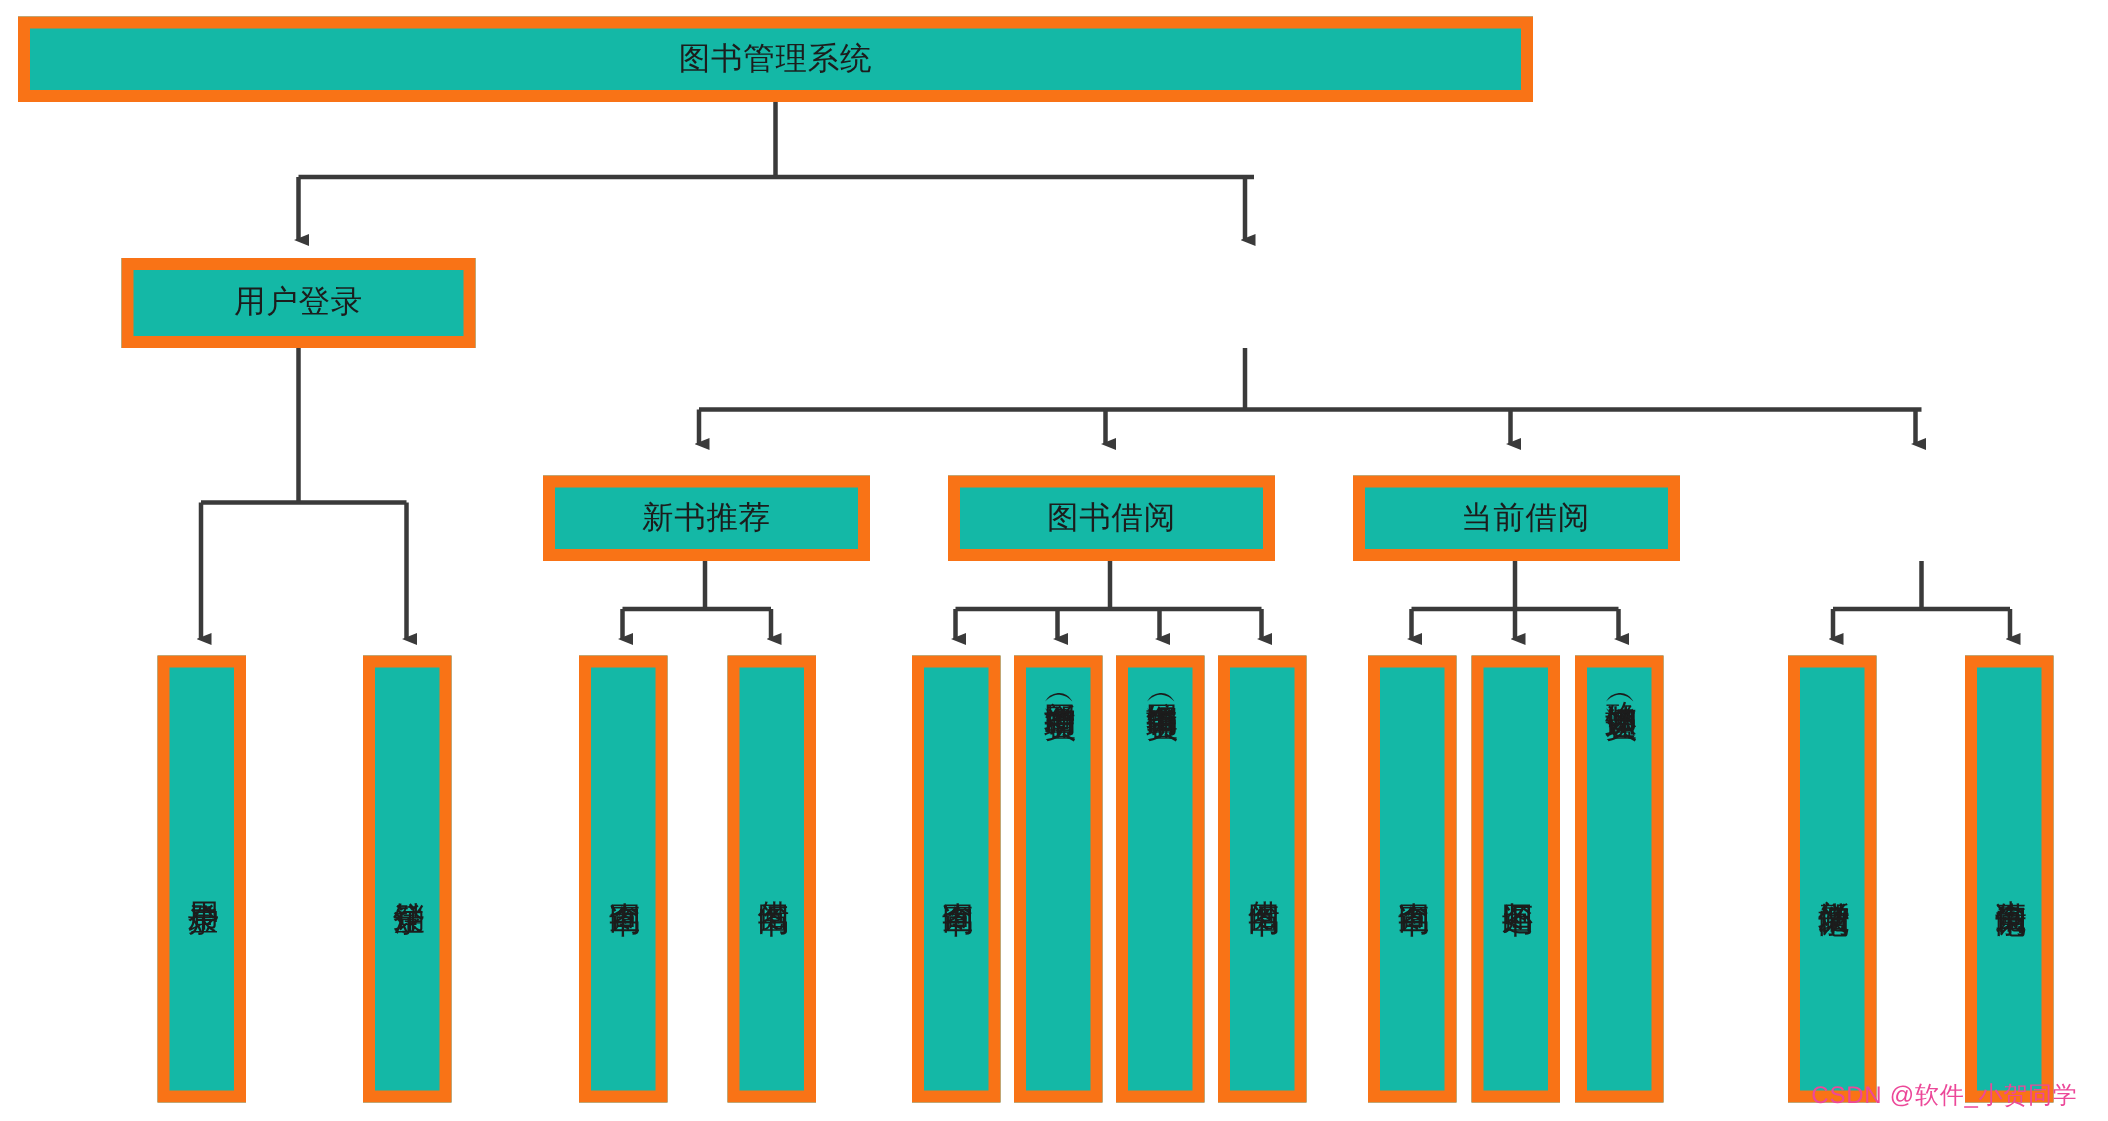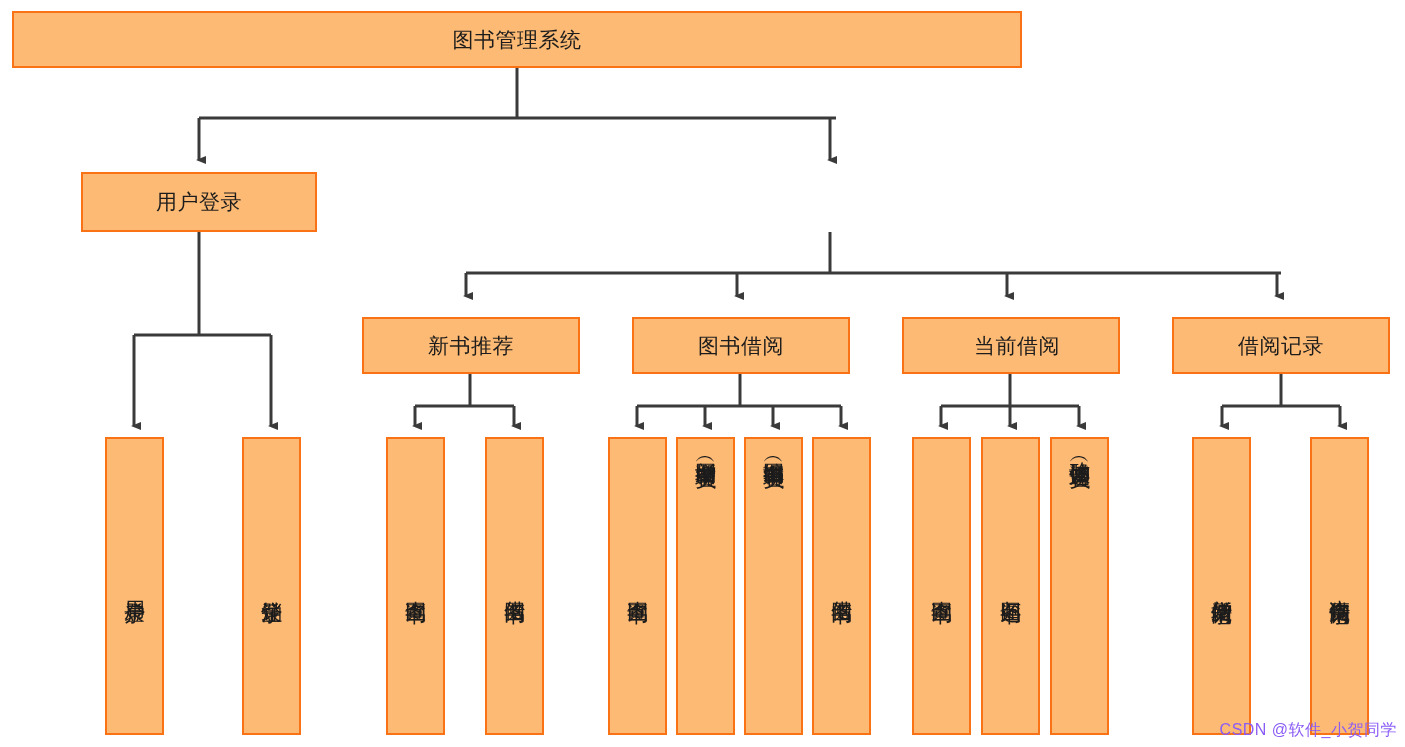--- a/index.html
+++ b/index.html
@@ -21,22 +21,22 @@
     position: absolute;
     left: 0;
     top: 0;
     width: 1405px;
     height: 747px;
     pointer-events: none;
   }
   .node {
     position: absolute;
     box-sizing: border-box;
-    background: #fdba74;
-    border: 2px solid #f97316;
+    background: #14b8a6;
+    border: 8px solid #f97316;
     display: flex;
     align-items: center;
     justify-content: center;
     color: #1c1c1c;
   }
   .node.horizontal .label {
     writing-mode: horizontal-tb;
     font-size: 21px;
     line-height: 1.1;
     letter-spacing: 0.5px;
@@ -54,24 +54,24 @@
     line-height: 1.35;
     letter-spacing: 1px;
     white-space: nowrap;
   }
   .node.vertical.centered {
     align-items: center;
     padding-top: 0;
   }
   .watermark {
     position: absolute;
-    right: 8px;
+    right: 20px;
     bottom: 6px;
     font-size: 16px;
-    color: #8b5cf6;
+    color: #ec4899;
     letter-spacing: 0.5px;
     white-space: nowrap;
     user-select: none;
   }
 </style>
 </head>
 <body>
 
 <div id="diagram-root">
 
@@ -141,23 +141,20 @@
   </div>
 
   <div class="node horizontal" style="left:362px; top:317px; width:218px; height:57px;">
     <span class="label">新书推荐</span>
   </div>
 
   <div class="node horizontal" style="left:902px; top:317px; width:218px; height:57px;padding-left:12px;">
     <span class="label">当前借阅</span>
   </div>
 
-  <div class="node horizontal" style="left:1172px; top:317px; width:218px; height:57px;">
-    <span class="label">借阅记录</span>
-  </div>
 
   <div class="node vertical centered" style="left:105px; top:437px; width:59px; height:298px;">
     <span class="label">用户登录</span>
   </div>
 
   <div class="node vertical centered" style="left:242px; top:437px; width:59px; height:298px;">
     <span class="label">注销登录</span>
   </div>
 
   <div class="node vertical centered" style="left:386px; top:437px; width:59px; height:298px;">

